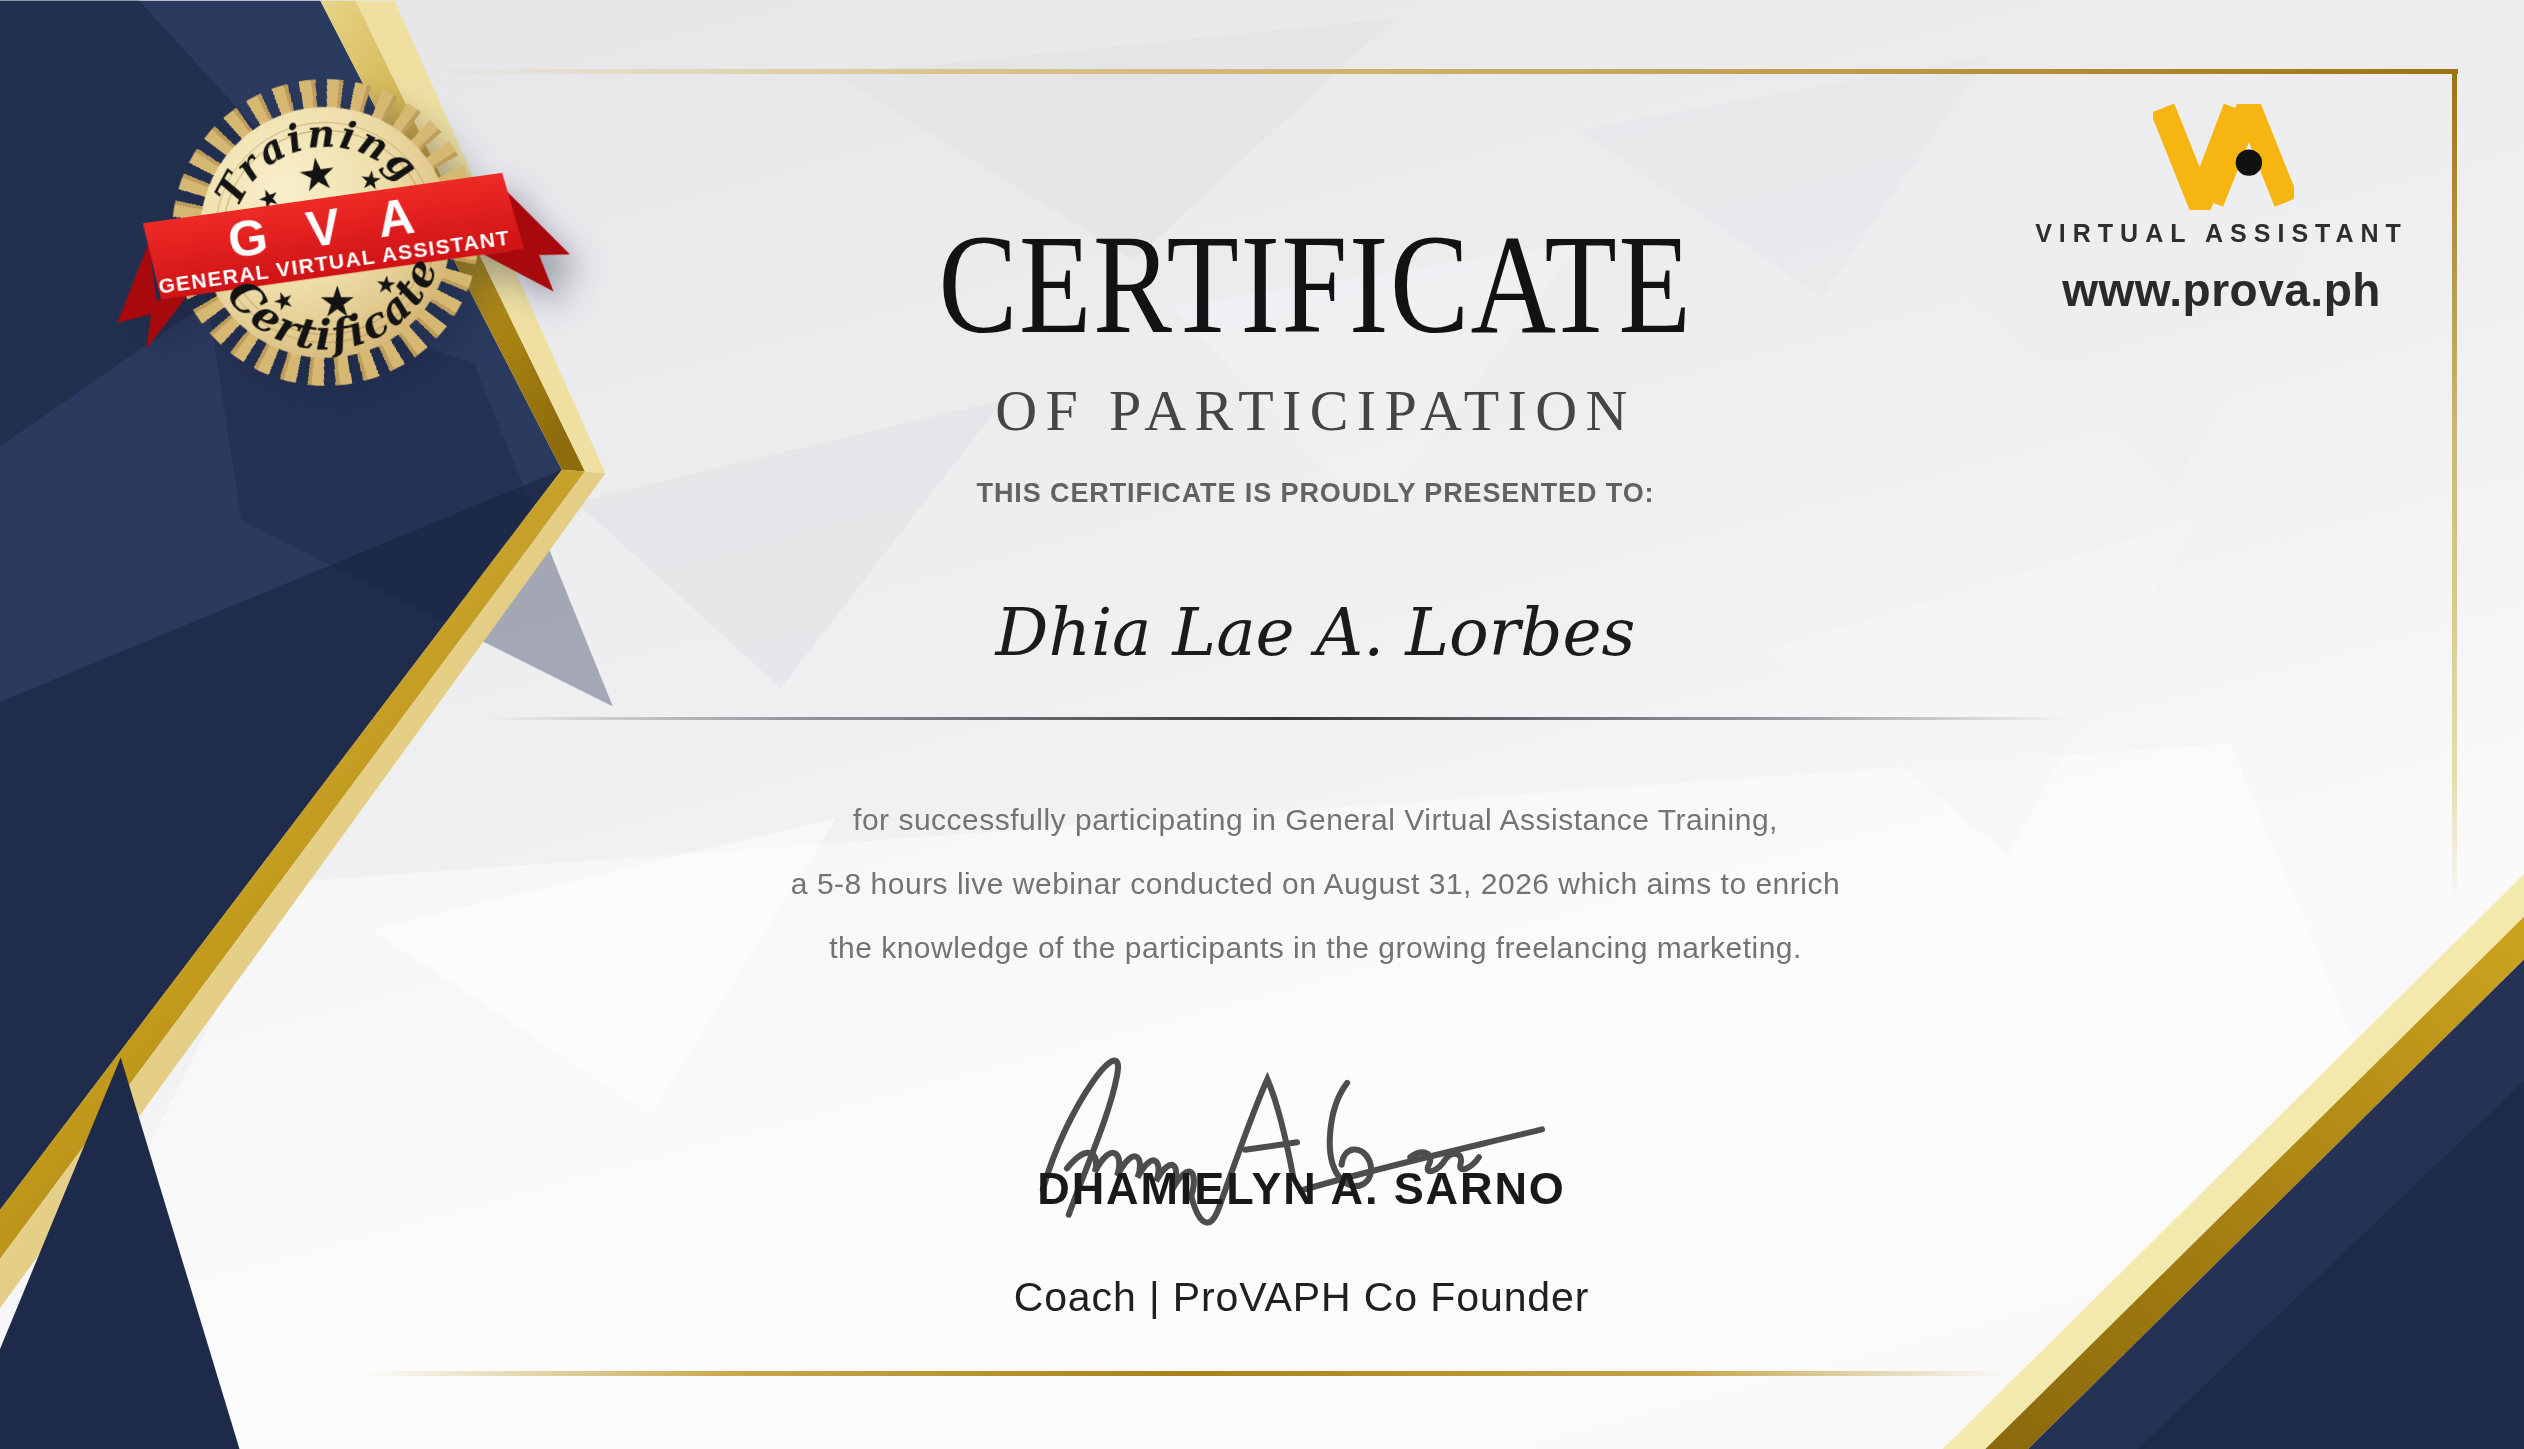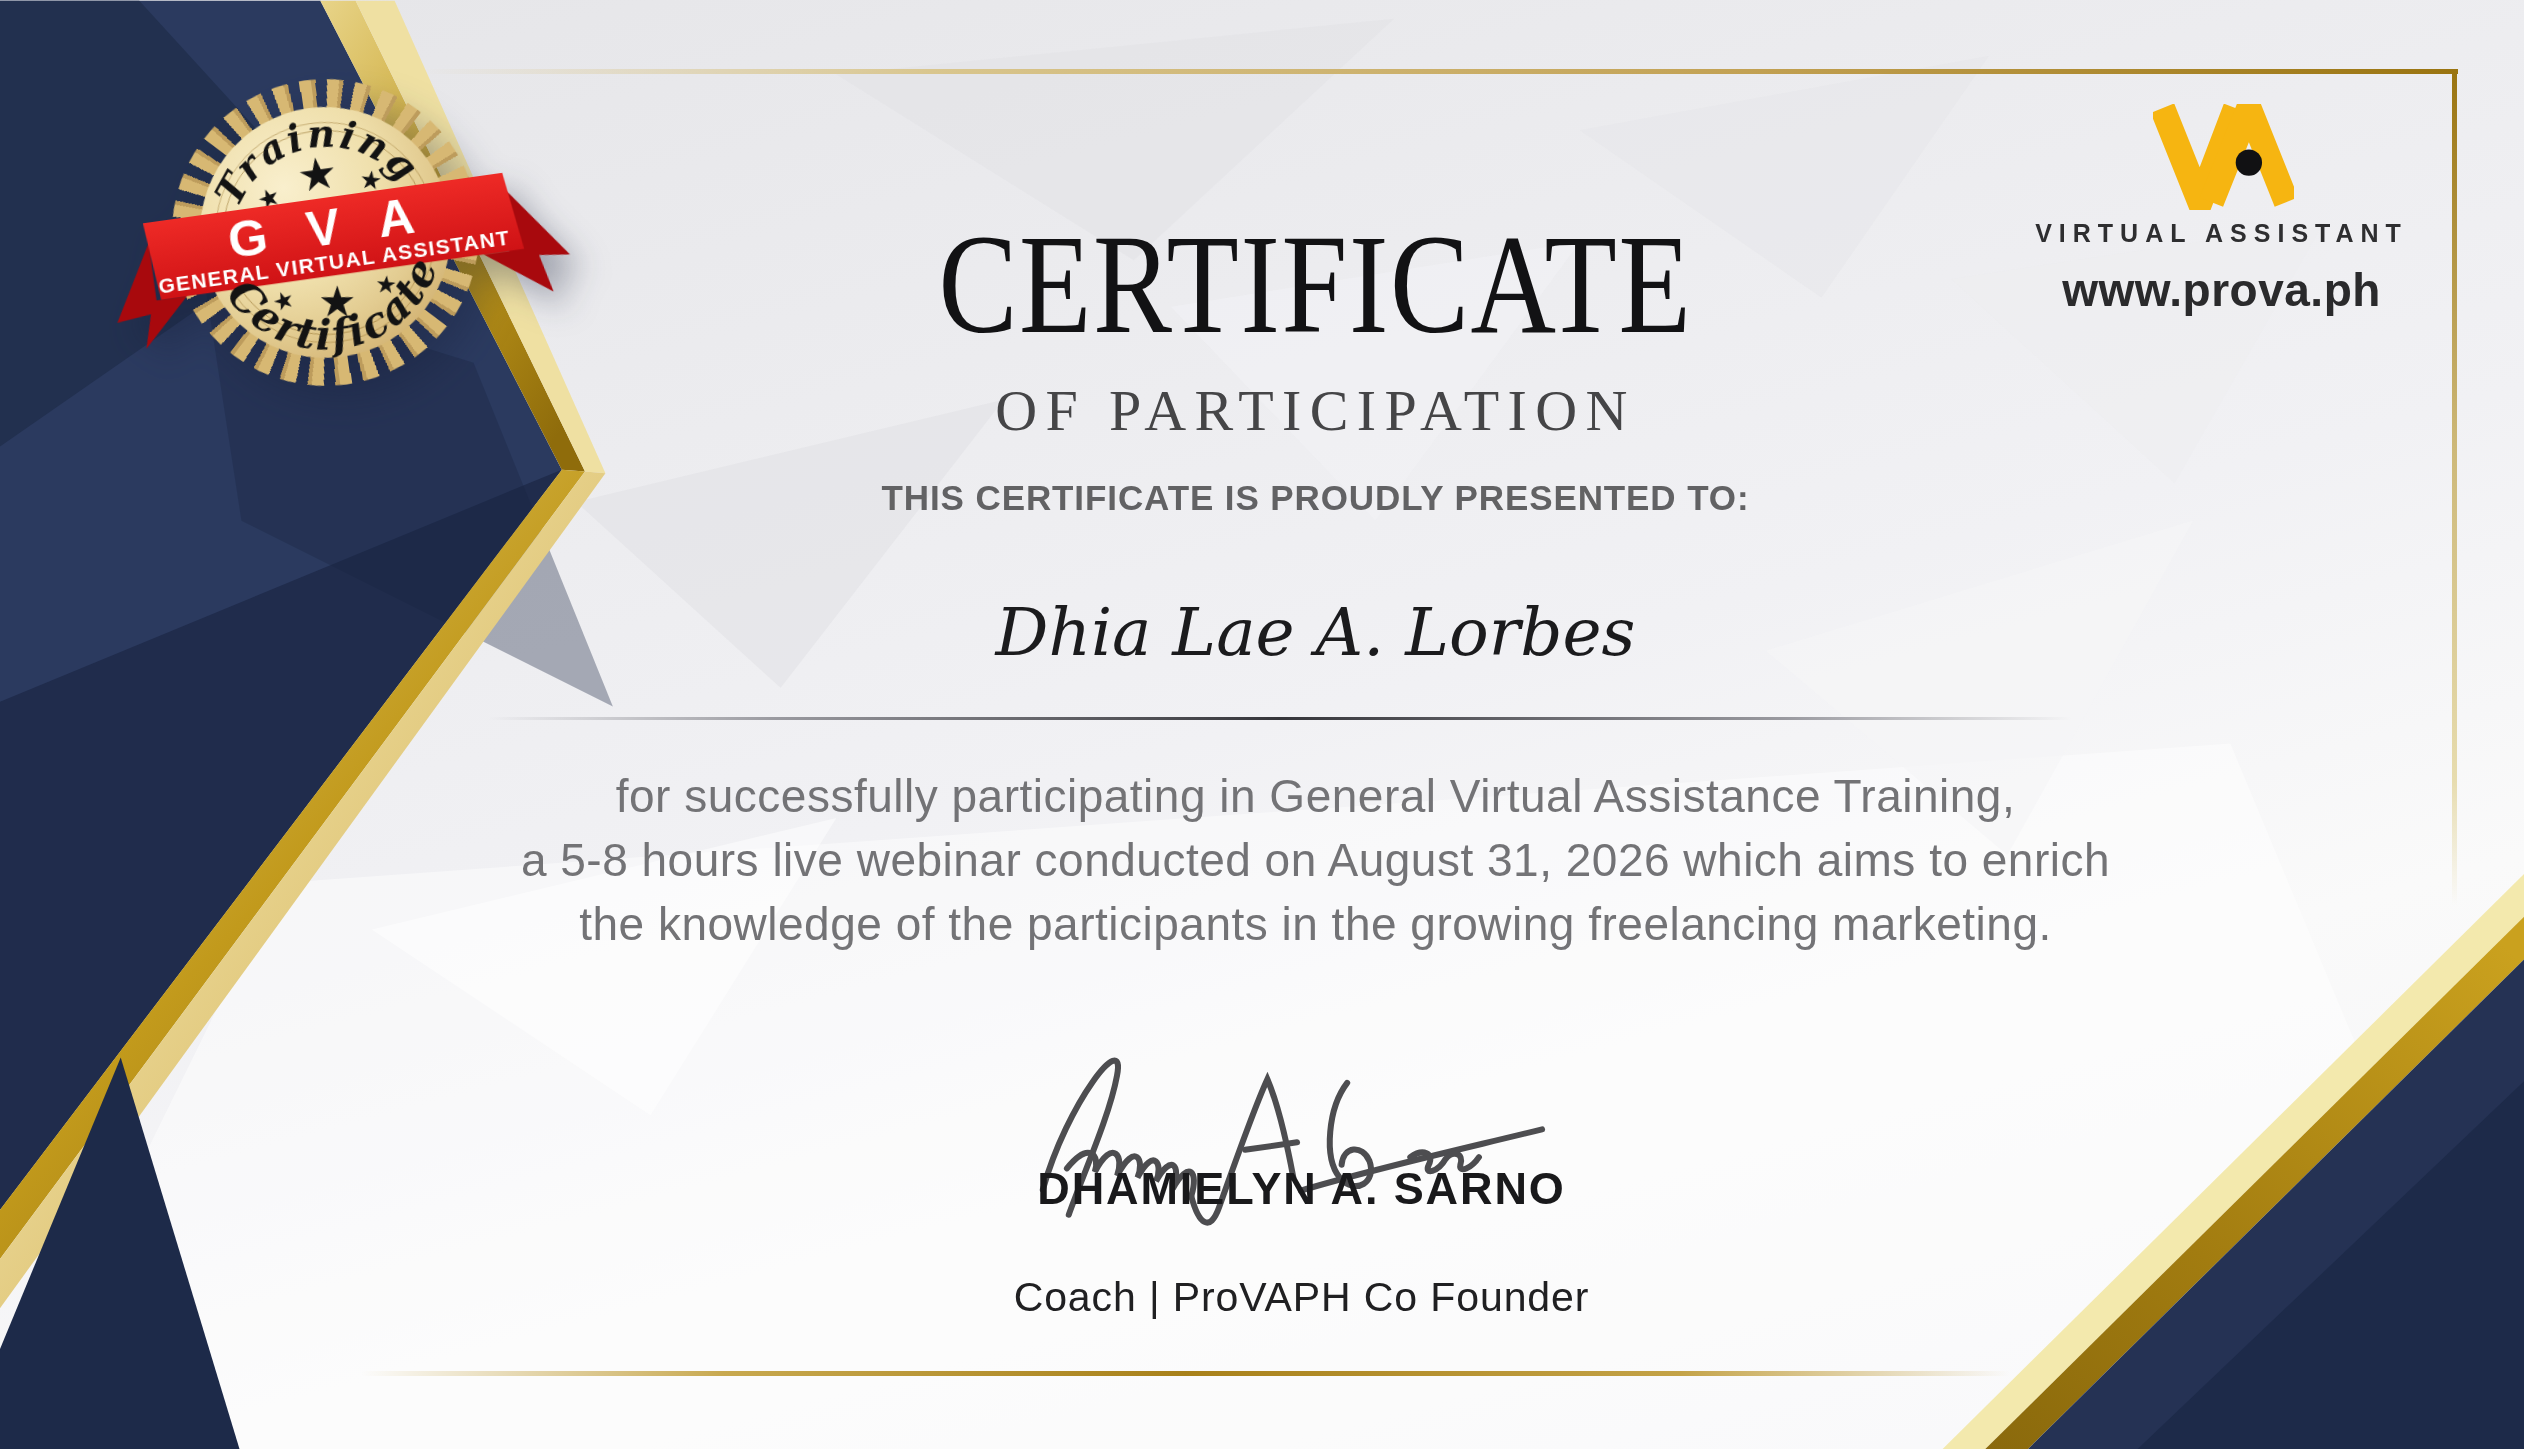--- a/index.html
+++ b/index.html
@@ -83,34 +83,34 @@
     color:#121214; letter-spacing:1.9px; transform:scaleX(.84); transform-origin:50% 0;
     white-space:nowrap;
   }
   .subtitle {
     position:absolute; left:0; top:377px; width:100%;
     font-family:"Liberation Serif", serif; font-size:58px; letter-spacing:8.4px;
     color:#454547; white-space:nowrap;
   }
   .presented {
     position:absolute; left:0; top:478px; width:100%;
-    font-size:35px; font-weight:bold; letter-spacing:0.9px; color:#626264; white-space:nowrap;
+    font-size:27px; font-weight:bold; letter-spacing:0.9px; color:#626264; white-space:nowrap;
   }
   .recipient {
     position:absolute; left:0; top:594px; width:100%;
     font-family:"DejaVu Serif", serif; font-style:italic; font-size:66px;
     color:#1b1b1d; white-space:nowrap;
   }
   .divider {
     position:absolute; left:102px; top:717px; width:1584px; height:2.8px;
     background:linear-gradient(90deg, rgba(130,130,136,0) 0%, #9a9aa0 18%, #35353a 50%, #9a9aa0 82%, rgba(130,130,136,0) 100%);
   }
   .body-text {
-    position:absolute; left:0; top:764px; width:100%;
-    font-size:46px; line-height:64px; color:#737376; letter-spacing:0.5px;
+    position:absolute; left:0; top:788px; width:100%;
+    font-size:30px; line-height:64px; color:#737376; letter-spacing:0.5px;
   }
 
   
   .sig-block { position:absolute; left:372px; top:0; width:1859px; text-align:center; }
   .sig-art { position:absolute; left:650px; top:1018px; }
   .signer-name {
     position:absolute; left:0; top:1163px; width:100%;
     font-size:45px; font-weight:bold; letter-spacing:1.9px; color:#19191b; white-space:nowrap;
   }
   .signer-role {

